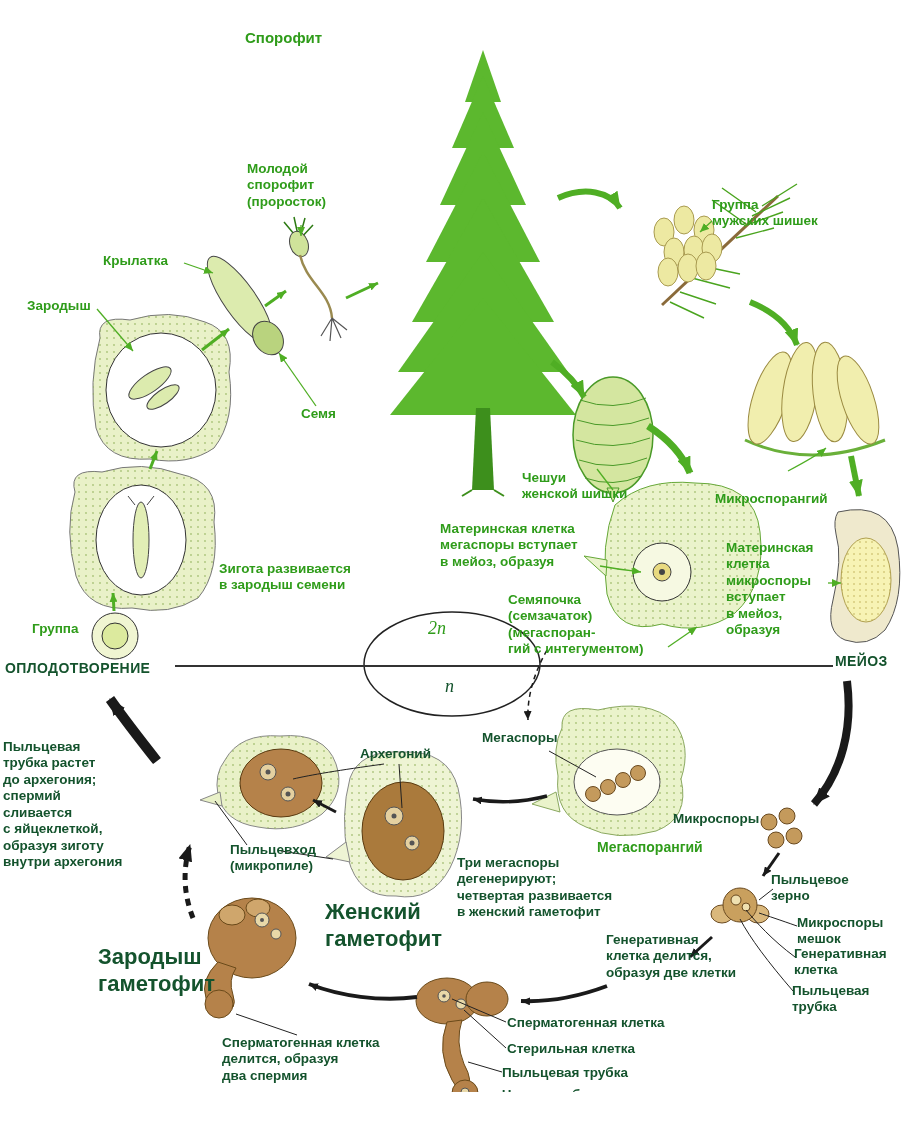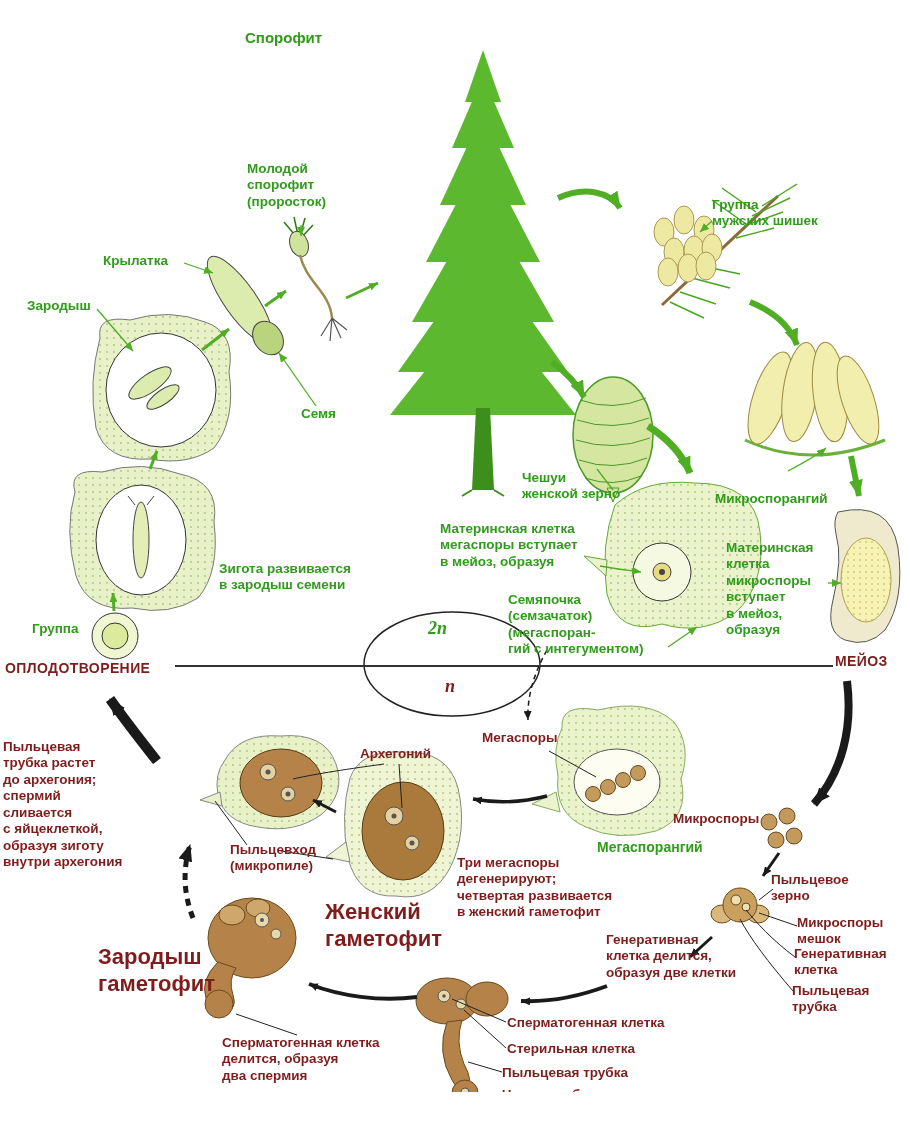--- a/index.html
+++ b/index.html
@@ -1,27 +1,27 @@
 <!DOCTYPE html>
 <html><head>
 <meta charset="utf-8">
 <style>
   body{margin:0;background:#fff}
   .stage{position:relative;width:910px;height:1092px;background:#fff;
          font-family:"Liberation Sans",sans-serif;overflow:hidden}
   svg.layer{position:absolute;left:0;top:0}
   .lbl{position:absolute;font-size:13.5px;font-weight:bold;line-height:1.22;
-       white-space:pre-line;color:#7f1d1d}
+       white-space:pre-line;color:#14532d}
   .green{color:#2f9c1a}
   .caps{font-size:14px;letter-spacing:.4px}
   .big{font-size:22px}
   .t15{font-size:15px}
   .t14{font-size:14px}
   .ctr{text-align:left}
-  .ploidy{font-family:"Liberation Serif",serif;font-style:italic;font-weight:bold;font-size:18px}
+  .ploidy{font-family:"Liberation Serif",serif;font-style:italic;font-weight:normal;font-size:18px}
 </style>
 </head>
 <body>
 
 <div class="stage">
 
 <svg class="layer" width="910" height="1140" viewBox="0 0 910 1140">
   <defs>
     <marker id="ag-s" markerUnits="userSpaceOnUse" markerWidth="10" markerHeight="8" refX="9" refY="4" orient="auto">
           <path d="M0,0 L9,4 L0,8 Z" fill="#4fae24"></path>
@@ -268,21 +268,21 @@
 <div class="lbl green t15" style="left:245px;top:29px">Спорофит</div>
 <div class="lbl green ctr" style="left:247px;top:161px;width:112px">Молодой
 спорофит
 (проросток)</div>
 <div class="lbl green" style="left:103px;top:253px">Крылатка</div>
 <div class="lbl green" style="left:27px;top:298px">Зародыш</div>
 <div class="lbl green" style="left:301px;top:406px">Семя</div>
 <div class="lbl green" style="left:712px;top:197px;width:140px">Группа
 мужских шишек</div>
 <div class="lbl green ctr" style="left:522px;top:470px;width:138px">Чешуи
-женской зерно</div>
+женской шишки</div>
 <div class="lbl green" style="left:715px;top:491px">Микроспорангий</div>
 <div class="lbl green" style="left:440px;top:521px;width:205px">Материнская клетка
 мегаспоры вступает
 в мейоз, образуя</div>
 <div class="lbl green ctr" style="left:508px;top:592px;width:225px">Семяпочка
 (семзачаток)
 (мегаспоран-
 гий с интегументом)</div>
 <div class="lbl green" style="left:726px;top:540px;width:115px">Материнская
 клетка

